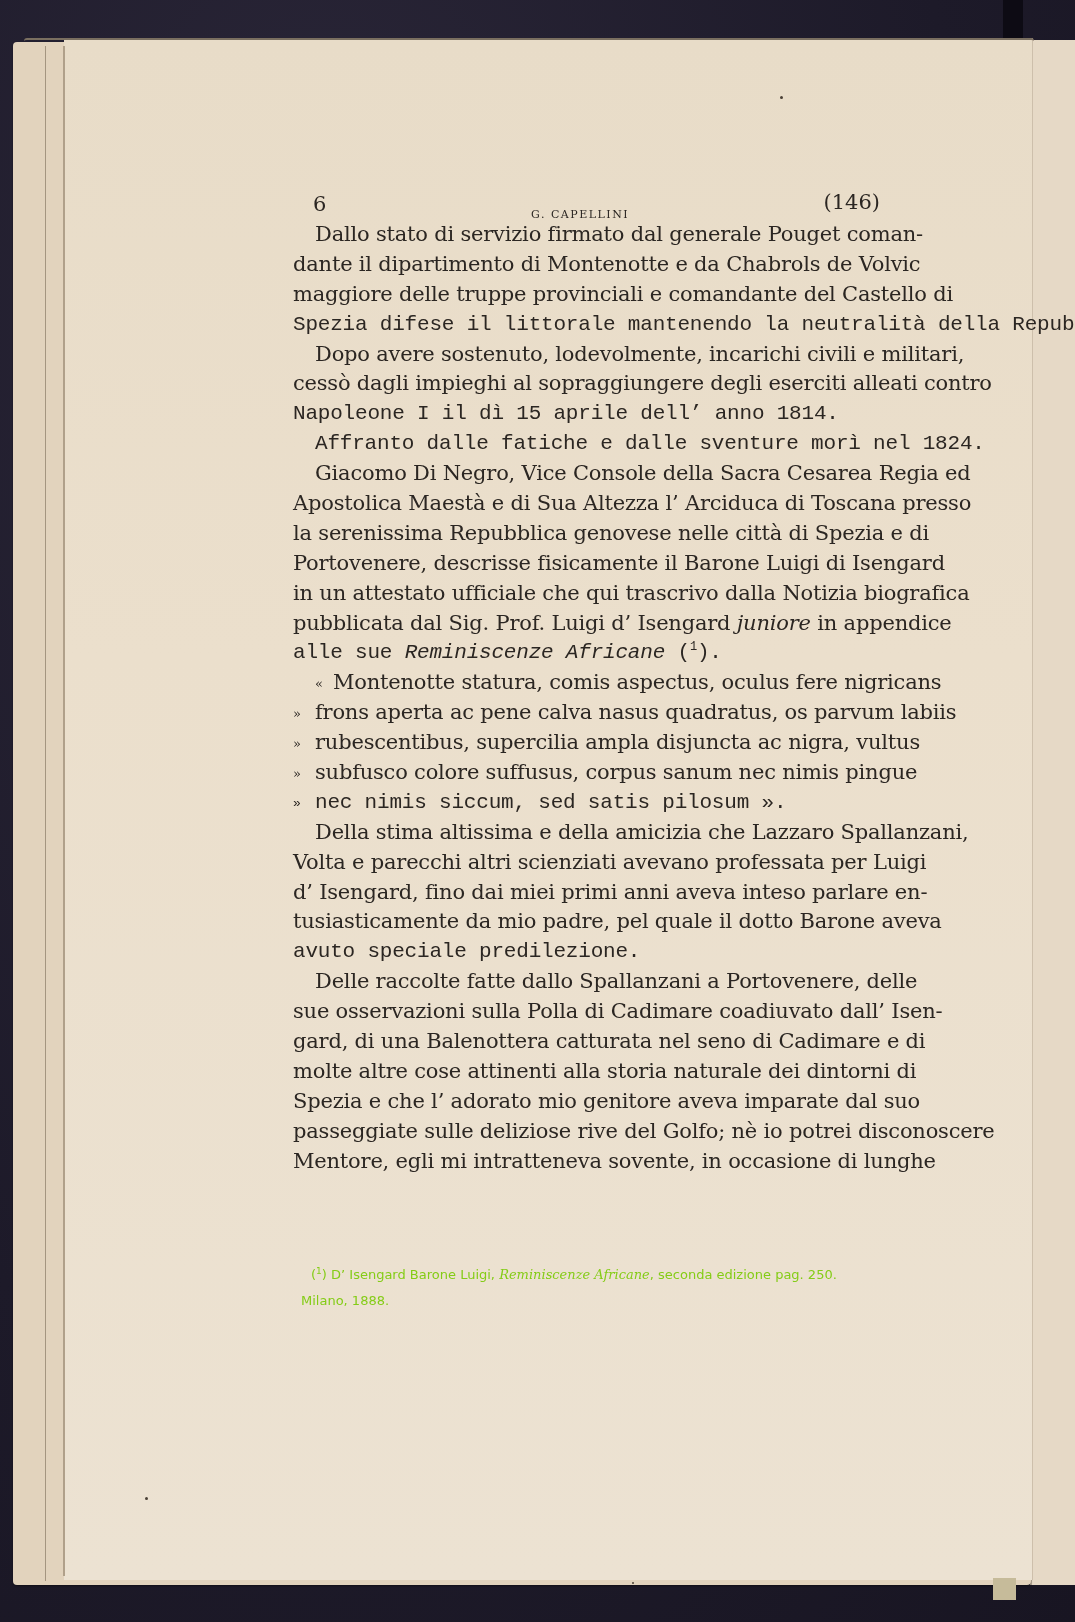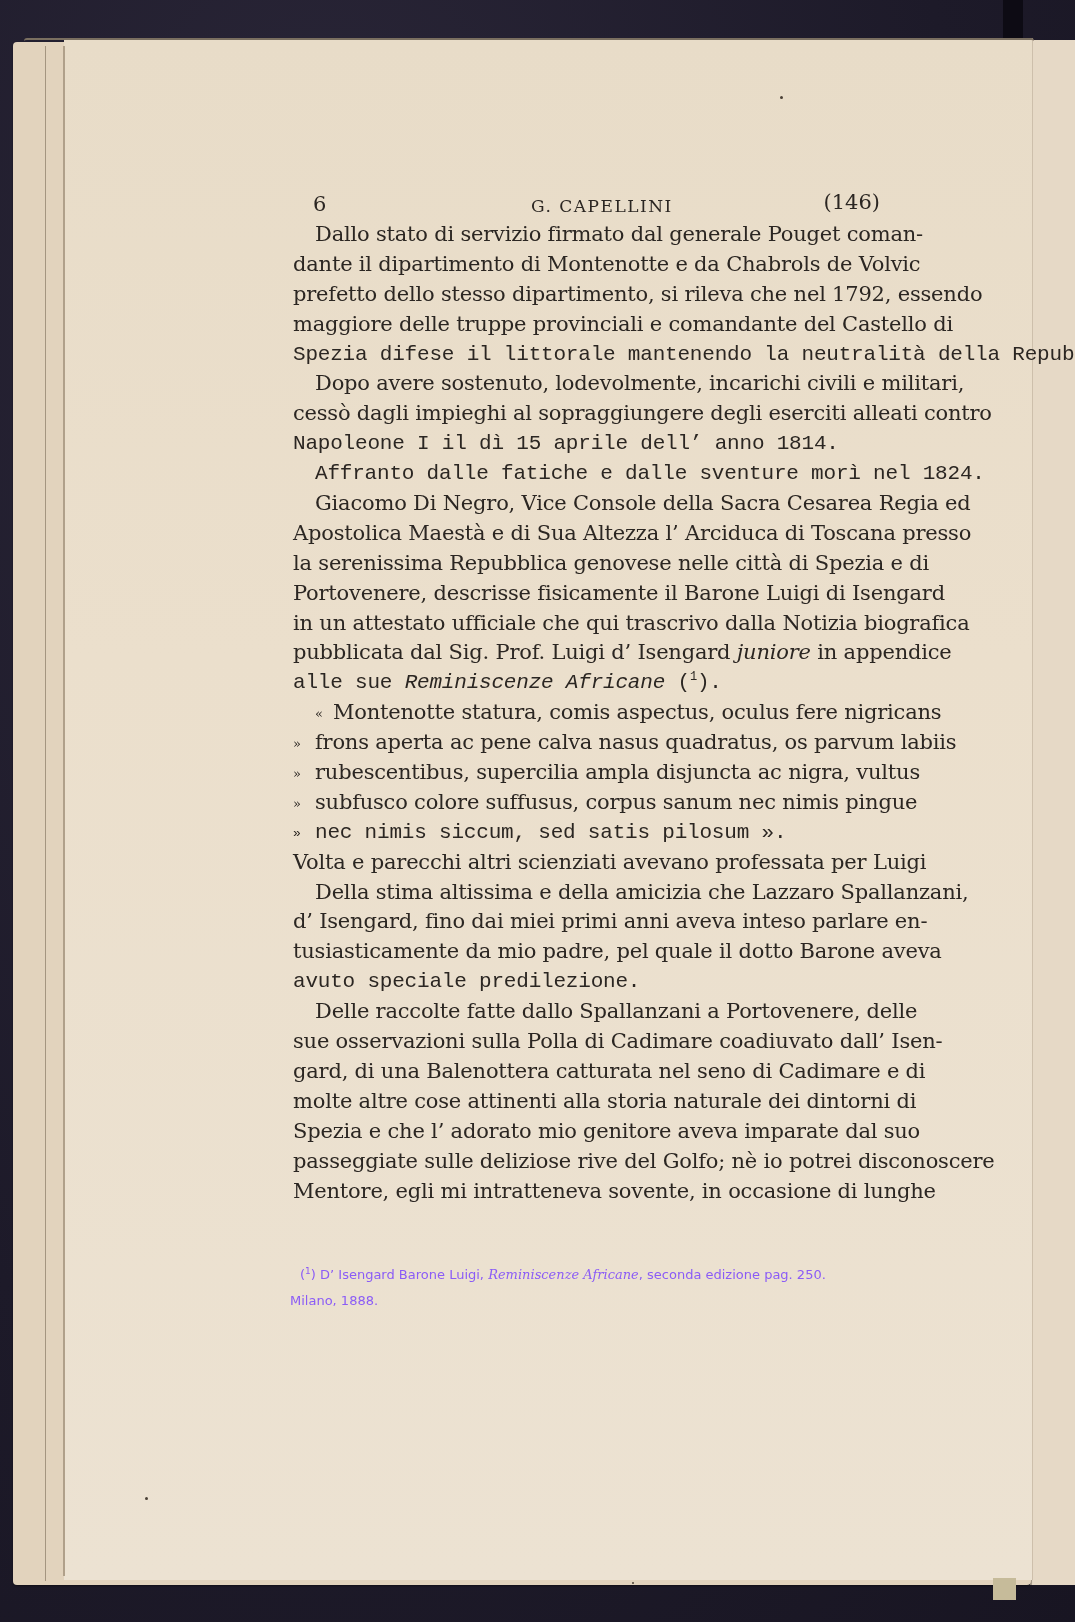--- a/index.html
+++ b/index.html
@@ -108,22 +108,22 @@
     font-size: 21px;
   }
   .running-head .folio {
     position: absolute;
     left: 20px;
     top: 6px;
   }
   .running-head .author {
     position: absolute;
     left: 238px;
-    top: 10px;
-    font-size: 17px;
+    top: 22px;
+    font-size: 11px;
     letter-spacing: 1.5px;
   }
   .running-head .orig-page {
     position: absolute;
     right: 30px;
     top: 4px;
   }
   .line {
     height: 29.9px;
     line-height: 29.9px;
@@ -145,24 +145,24 @@
     width: 22px;
     font-size: 13px;
     text-align: left;
     vertical-align: 1px;
   }
   .it { font-style: italic; margin-top: 7px; }
   sup { font-size: 12px; vertical-align: 8px; line-height: 0; }
 
   .footnotes {
     position: absolute;
-    left: 290px;
+    left: 301px;
     top: 1262px;
     width: 610px;
-    color: #8b5cf6;
+    color: #84cc16;
     font-family: "DejaVu Sans", sans-serif;
     font-size: 13px;
   }
   .fn-line {
     height: 26px;
     line-height: 26px;
     white-space: nowrap;
   }
   .fn-line.first { padding-left: 10px; }
   .fn-line .it { font-family: "DejaVu Serif", serif; font-size: 13px; }
@@ -195,41 +195,40 @@
 
 <div class="text">
   <div class="running-head">
     <span class="folio">6</span>
     <span class="author">G. CAPELLINI</span>
     <span class="orig-page">(146)</span>
   </div>
   <div id="body-lines">
       <div class="line indent"><span>Dallo stato di servizio firmato dal generale Pouget coman-</span></div>
       <div class="line"><span>dante il dipartimento di Montenotte e da Chabrols de Volvic</span></div>
-      <div class="line"><span>prefetto dello stesso dipartimento, si rileva che nel 1792, essendo</span></div>
       <div class="line"><span>maggiore delle truppe provinciali e comandante del Castello di</span></div>
       <div class="line last"><span>Spezia difese il littorale mantenendo la neutralità della Repubblica.</span></div>
       <div class="line indent"><span>Dopo avere sostenuto, lodevolmente, incarichi civili e militari,</span></div>
       <div class="line"><span>cessò dagli impieghi al sopraggiungere degli eserciti alleati contro</span></div>
       <div class="line last"><span>Napoleone I il dì 15 aprile dell’ anno 1814.</span></div>
       <div class="line indent last"><span>Affranto dalle fatiche e dalle sventure morì nel 1824.</span></div>
       <div class="line indent"><span>Giacomo Di Negro, Vice Console della Sacra Cesarea Regia ed</span></div>
       <div class="line"><span>Apostolica Maestà e di Sua Altezza l’ Arciduca di Toscana presso</span></div>
       <div class="line"><span>la serenissima Repubblica genovese nelle città di Spezia e di</span></div>
       <div class="line"><span>Portovenere, descrisse fisicamente il Barone Luigi di Isengard</span></div>
       <div class="line"><span>in un attestato ufficiale che qui trascrivo dalla Notizia biografica</span></div>
       <div class="line"><span>pubblicata dal Sig. Prof. Luigi d’ Isengard </span><span class="it">juniore</span><span> in appendice</span></div>
       <div class="line last"><span>alle sue </span><span class="it">Reminiscenze Africane</span><span> (</span><sup>1</sup><span>).</span></div>
       <div class="line"><span class="qmark" style="padding-left: 22px; width: 18px;">«</span><span>Montenotte statura, comis aspectus, oculus fere nigricans</span></div>
       <div class="line"><span class="qmark">»</span><span>frons aperta ac pene calva nasus quadratus, os parvum labiis</span></div>
       <div class="line"><span class="qmark">»</span><span>rubescentibus, supercilia ampla disjuncta ac nigra, vultus</span></div>
       <div class="line"><span class="qmark">»</span><span>subfusco colore suffusus, corpus sanum nec nimis pingue</span></div>
       <div class="line last"><span class="qmark">»</span><span>nec nimis siccum, sed satis pilosum ».</span></div>
+      <div class="line indent"><span>Della stima altissima e della amicizia che Lazzaro Spallanzani,</span></div>
       <div class="line"><span>Volta e parecchi altri scienziati avevano professata per Luigi</span></div>
-      <div class="line indent"><span>Della stima altissima e della amicizia che Lazzaro Spallanzani,</span></div>
       <div class="line"><span>d’ Isengard, fino dai miei primi anni aveva inteso parlare en-</span></div>
       <div class="line"><span>tusiasticamente da mio padre, pel quale il dotto Barone aveva</span></div>
       <div class="line last"><span>avuto speciale predilezione.</span></div>
       <div class="line indent"><span>Delle raccolte fatte dallo Spallanzani a Portovenere, delle</span></div>
       <div class="line"><span>sue osservazioni sulla Polla di Cadimare coadiuvato dall’ Isen-</span></div>
       <div class="line"><span>gard, di una Balenottera catturata nel seno di Cadimare e di</span></div>
       <div class="line"><span>molte altre cose attinenti alla storia naturale dei dintorni di</span></div>
       <div class="line"><span>Spezia e che l’ adorato mio genitore aveva imparate dal suo</span></div>
       <div class="line"><span>passeggiate sulle deliziose rive del Golfo; nè io potrei disconoscere</span></div>
       <div class="line"><span>Mentore, egli mi intratteneva sovente, in occasione di lunghe</span></div>

